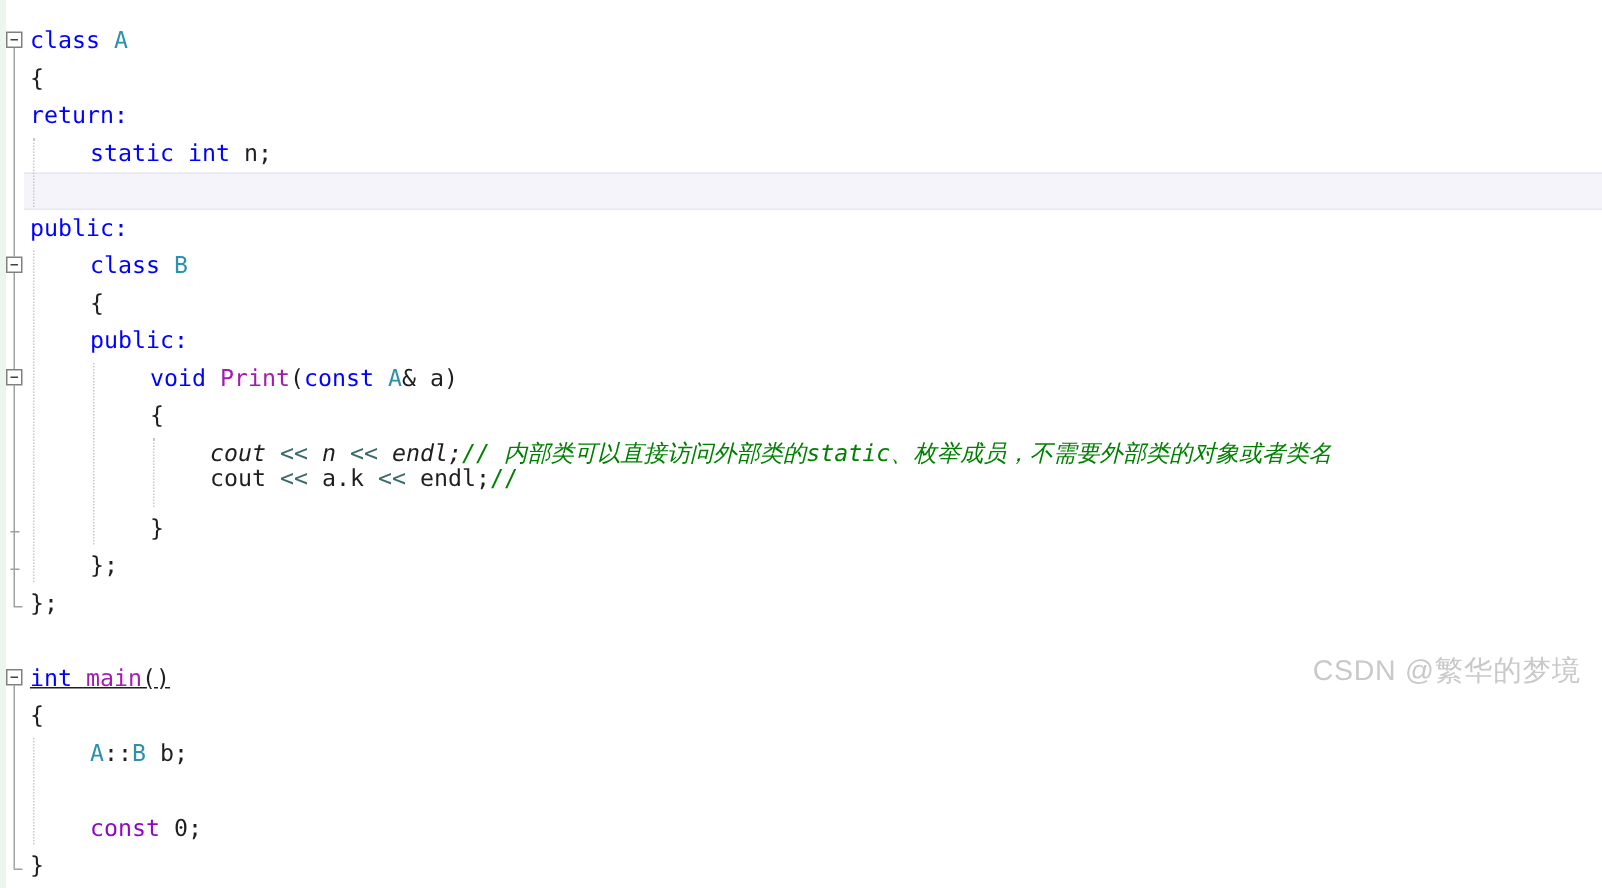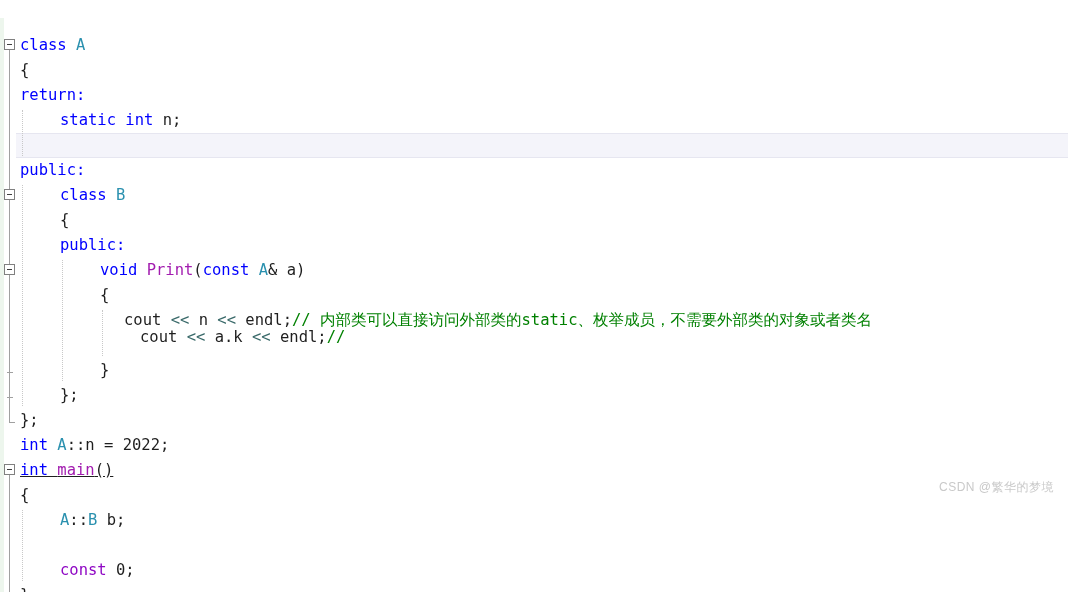--- a/index.html
+++ b/index.html
@@ -12,21 +12,20 @@
     height: 592px;
     overflow: hidden;
     font-family: "DejaVu Sans Mono", "Liberation Mono", monospace;
   }
 
   #editor {
     position: relative;
     width: 1068px;
     height: 492px;
     background: #ffffff;
-    margin-top: 18px;
   }
 
   
   .change-bar {
     position: absolute;
     left: 0;
     top: 0;
     width: 4px;
     height: 592px;
     background: #edf6ed;
@@ -116,23 +115,23 @@
   .fn   { color: #a21caf; }   
   .ctl  { color: #8f08c4; }   
   .cmt  { color: #008000; }   
   .plain{ color: #1f1f1f; }   
   .op   { color: #3a6a6a; }   
 
   
   .watermark {
     position: absolute;
     right: 14px;
-    bottom: 14px;
+    bottom: 32px;
     font-family: "Liberation Sans", sans-serif;
-    font-size: 12px;
+    font-size: 19px;
     color: #c9c9c9;
     letter-spacing: 0.5px;
     white-space: nowrap;
     user-select: none;
   }
 </style>
 </head>
 <body>
 
 <div id="editor">
@@ -163,26 +162,25 @@
       <div class="line" style="top: 15px; left: 20px;"><span class="kw">class </span><span class="type">A</span></div>
       <div class="line" style="top: 40px; left: 20px;"><span class="plain">{</span></div>
       <div class="line" style="top: 65px; left: 20px;"><span class="kw">return:</span></div>
       <div class="line" style="top: 90px; left: 60px;"><span class="kw">static int </span><span class="plain">n;</span></div>
       <div class="line" style="top: 140px; left: 20px;"><span class="kw">public:</span></div>
       <div class="line" style="top: 165px; left: 60px;"><span class="kw">class </span><span class="type">B</span></div>
       <div class="line" style="top: 190px; left: 60px;"><span class="plain">{</span></div>
       <div class="line" style="top: 215px; left: 60px;"><span class="kw">public:</span></div>
       <div class="line" style="top: 240px; left: 100px;"><span class="kw">void </span><span class="fn">Print</span><span class="plain">(</span><span class="kw">const </span><span class="type">A</span><span class="plain">&amp; a)</span></div>
       <div class="line" style="top: 265px; left: 100px;"><span class="plain">{</span></div>
-      <div class="line" style="top: 290px; left: 124px;"><span class="plain">cout </span><span class="op">&lt;&lt; </span><span class="plain">n </span><span class="op">&lt;&lt; </span><span class="plain">endl;</span><span class="cmt">// 内部类可以直接访问外部类的static、枚举成员，不需要外部类的对象或者类名</span></div>
+      <div class="line" style="top: 290px; left: 140px; font-style: italic;"><span class="plain">cout </span><span class="op">&lt;&lt; </span><span class="plain">n </span><span class="op">&lt;&lt; </span><span class="plain">endl;</span><span class="cmt">// 内部类可以直接访问外部类的static、枚举成员，不需要外部类的对象或者类名</span></div>
       <div class="line" style="top: 307px; left: 140px; text-align: right;"><span class="plain">cout </span><span class="op">&lt;&lt; </span><span class="plain">a.k </span><span class="op">&lt;&lt; </span><span class="plain">endl;</span><span class="cmt">//</span></div>
       <div class="line" style="top: 340px; left: 100px;"><span class="plain">}</span></div>
       <div class="line" style="top: 365px; left: 60px;"><span class="plain">};</span></div>
       <div class="line" style="top: 390px; left: 20px;"><span class="plain">};</span></div>
-      <div class="line" style="top: 415px; left: 20px;"><span class="kw">int </span><span class="type">A</span><span class="plain">::n = 2022;</span></div>
       <div class="line" style="top: 440px; left: 20px; text-decoration: underline;"><span class="kw">int </span><span class="fn">main</span><span class="plain">()</span></div>
       <div class="line" style="top: 465px; left: 20px;"><span class="plain">{</span></div>
       <div class="line" style="top: 490px; left: 60px;"><span class="type">A</span><span class="plain">::</span><span class="type">B</span><span class="plain"> b;</span></div>
       <div class="line" style="top: 540px; left: 60px;"><span class="ctl">const </span><span class="plain">0;</span></div>
       <div class="line" style="top: 565px; left: 20px;"><span class="plain">}</span></div>
     </div>
 
   <div class="watermark">CSDN @繁华的梦境</div>
 </div>
 

